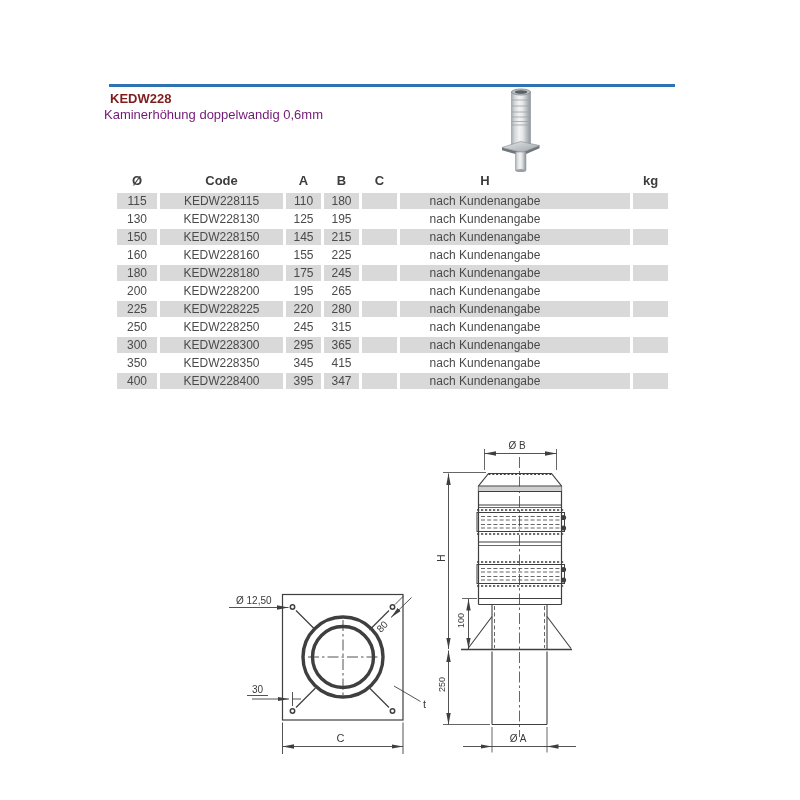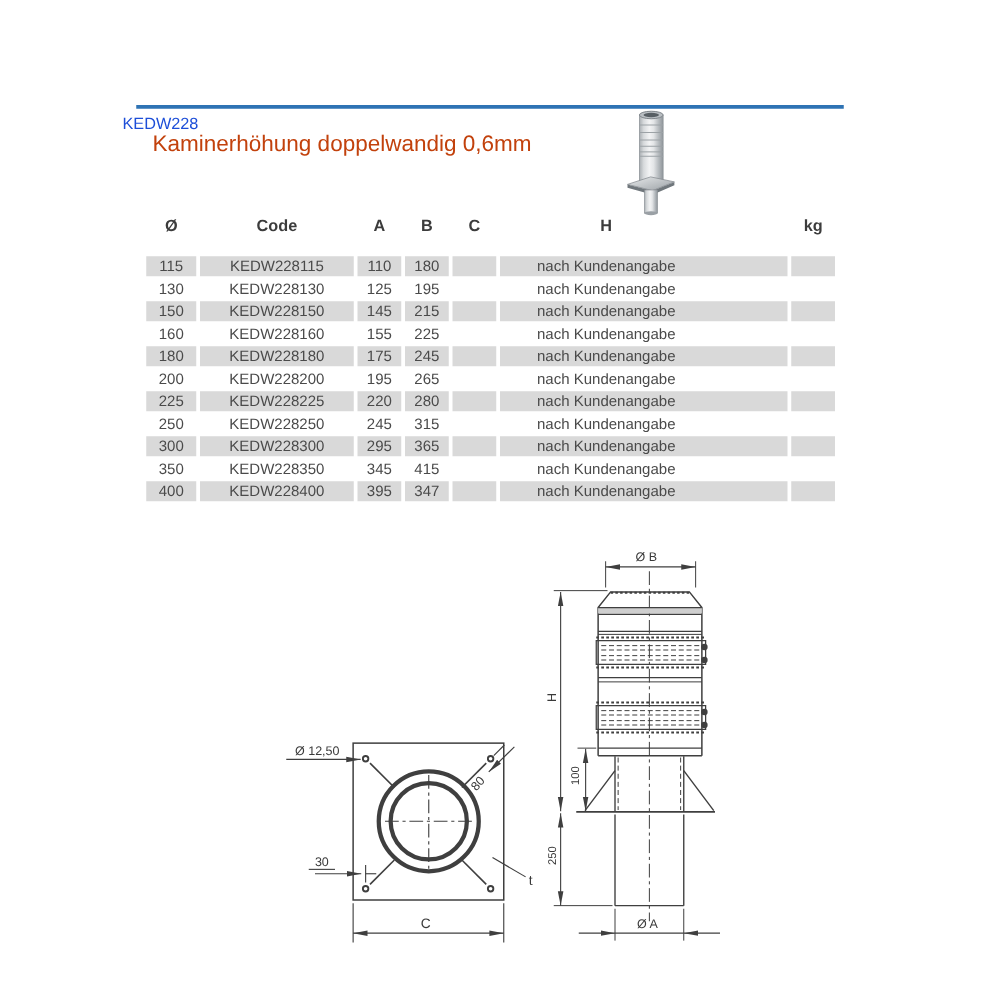--- a/index.html
+++ b/index.html
@@ -1,26 +1,26 @@
 <!DOCTYPE html>
 <html><head>
 <meta charset="utf-8">
 <style>
   html,body{margin:0;padding:0;background:#fff;}
   .page{position:relative;width:800px;height:800px;background:#fff;overflow:hidden;
         font-family:"Liberation Sans",sans-serif;}
   .rule{position:absolute;left:109px;top:84px;width:566px;height:3px;background:#2e73b4;}
-  .title{position:absolute;left:98px;top:91px;font-size:13px;font-weight:normal;color:#1d4ed8;}
-  .subtitle{position:absolute;left:122px;top:107px;font-size:18px;color:#c2410c;line-height:16px;}
+  .title{position:absolute;left:110px;top:91px;font-size:13px;font-weight:bold;color:#7f1d1d;}
+  .subtitle{position:absolute;left:104px;top:107px;font-size:13px;color:#701a75;line-height:16px;}
   .photo{position:absolute;left:483px;top:85px;}
   .ptable{position:absolute;left:117px;top:172px;width:551px;}
   .thead,.trow{display:grid;grid-template-columns:40px 123px 35px 35px 35px 230px 35px;column-gap:3px;}
   .thead{height:17px;align-items:center;font-size:13px;font-weight:bold;color:#3c3c3c;}
   .thead span{text-align:center;display:block;}
-  .rows{margin-top:16px;display:flex;flex-direction:column;gap:2px;}
+  .rows{margin-top:4px;display:flex;flex-direction:column;gap:2px;}
   .trow{height:16px;}
   .trow span{display:flex;align-items:center;justify-content:center;font-size:12px;color:#4a4a4a;}
   .trow.odd span{background:#d9d9d9;}
   .link{color:#1c69b4;cursor:pointer;}
   .col-h{padding-right:60px;}
   .drawL{position:absolute;left:228px;top:585px;}
   .drawR{position:absolute;left:425px;top:435px;}
   svg text{font-family:"Liberation Sans",sans-serif;fill:#3a3a3a;}
 </style>
 </head>

